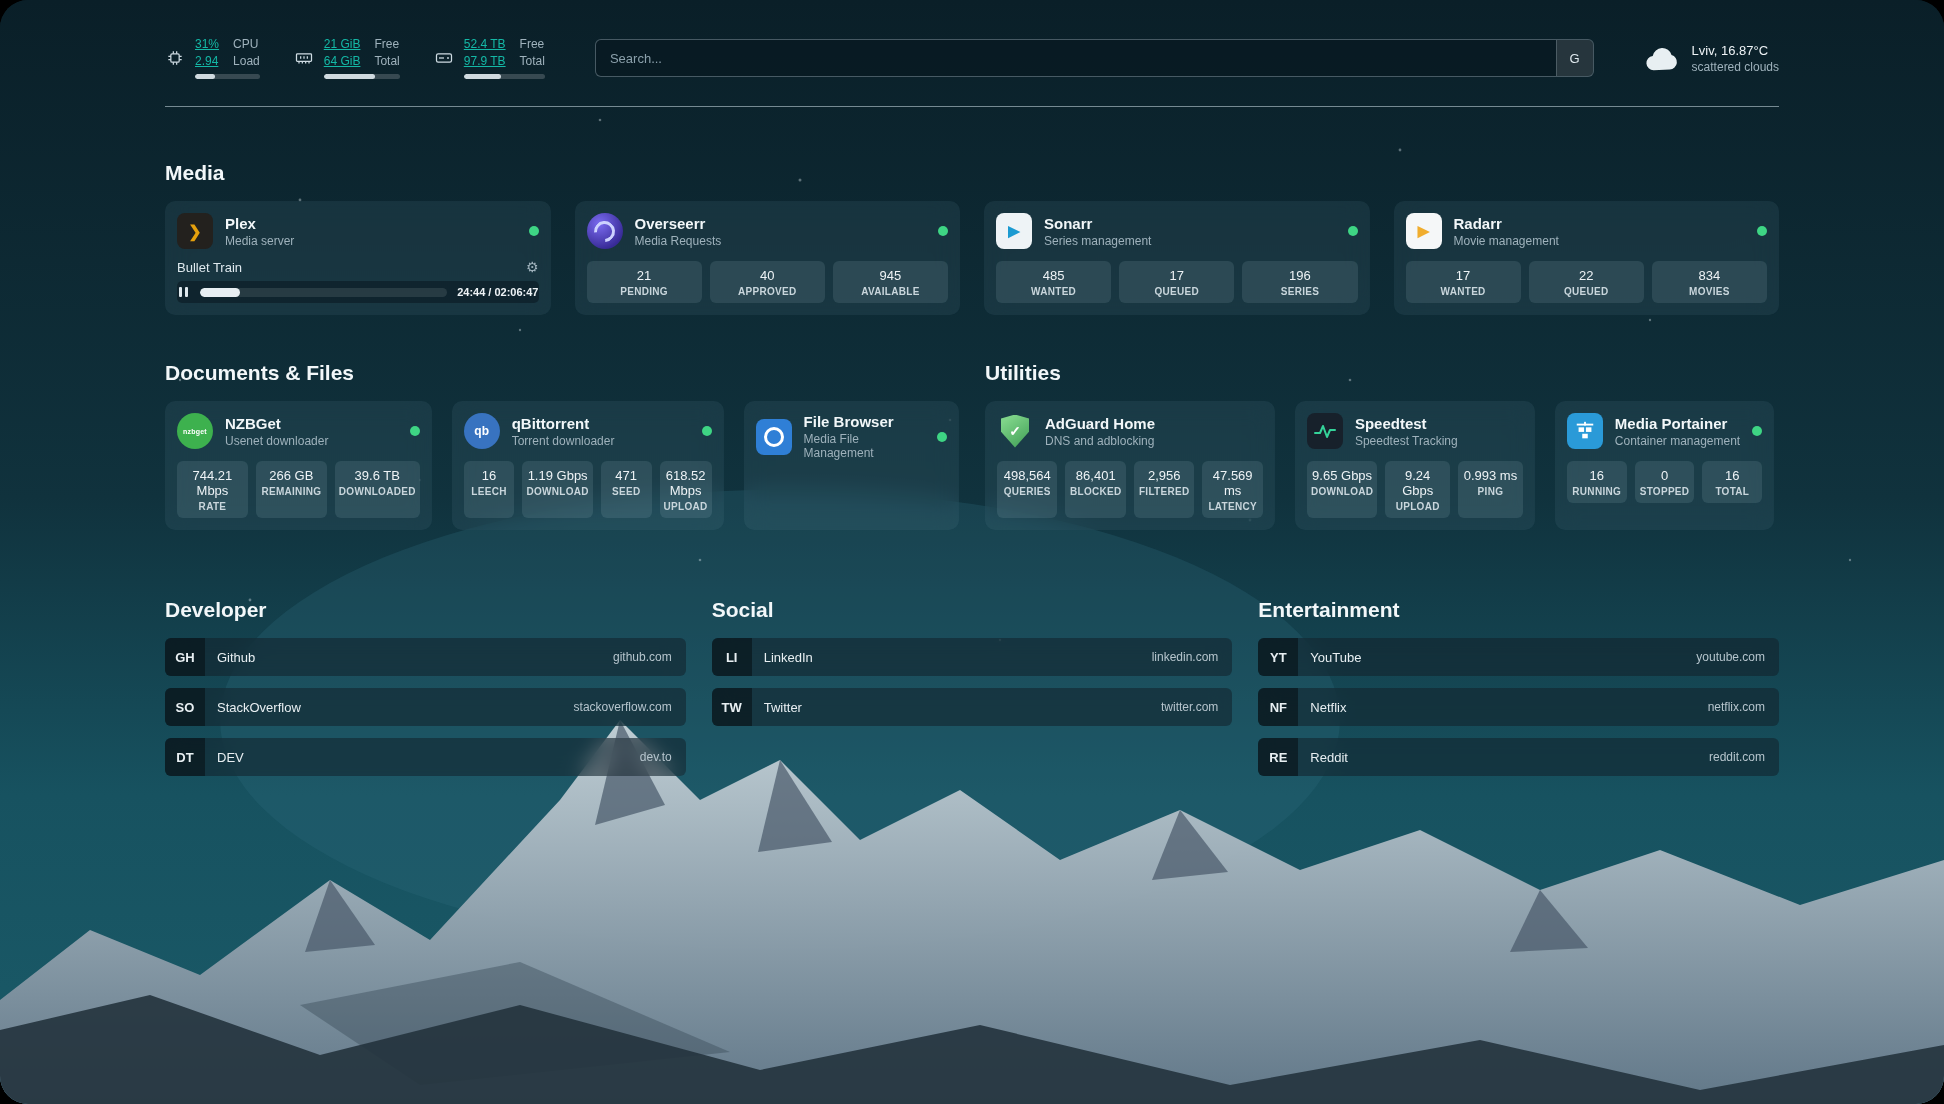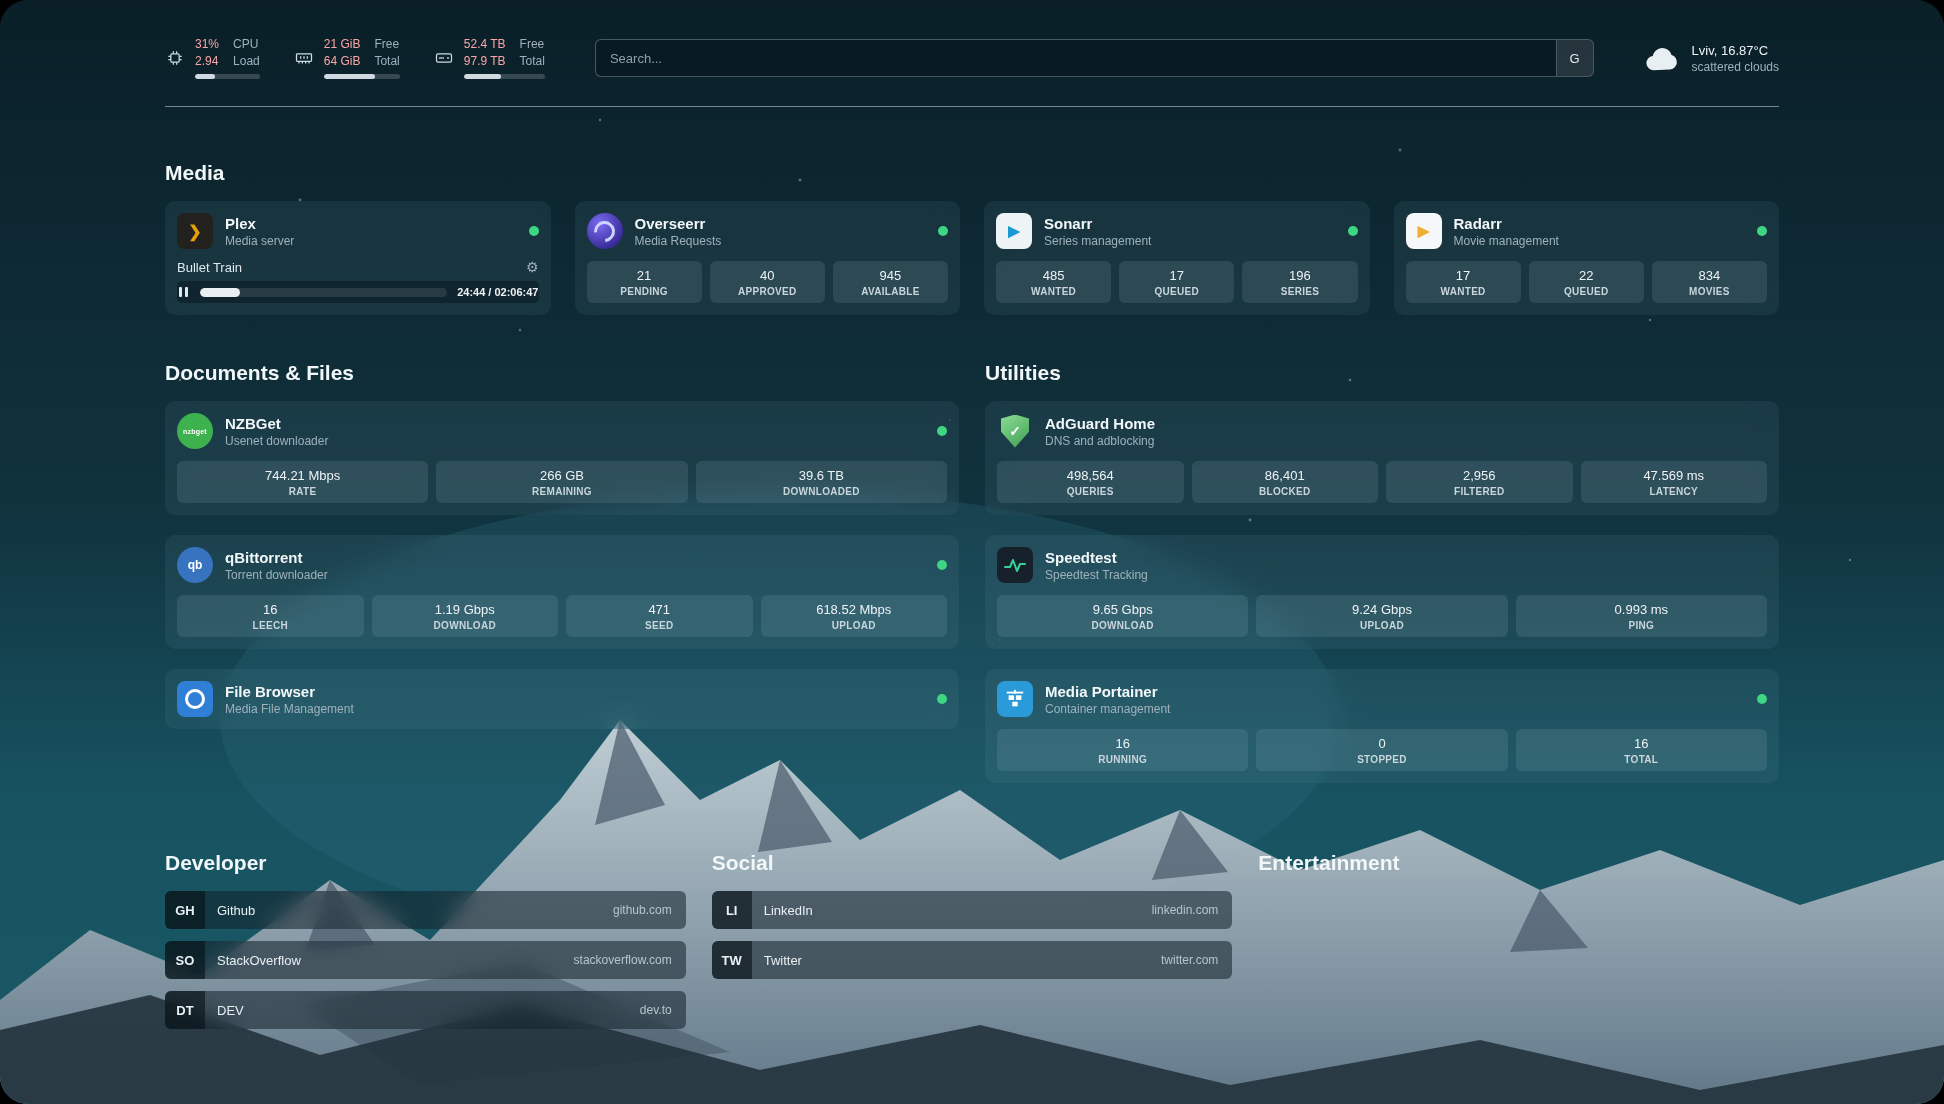--- a/index.html
+++ b/index.html
@@ -7,39 +7,39 @@
   .page{position:relative;width:1944px;height:1104px;border-radius:28px;overflow:hidden;background:#0a1e26;color:#eef3f6;}
   .bg{position:absolute;top:0;left:0;width:100%;height:100%;display:block;}
   .content{position:relative;z-index:1;padding:26px 165px 0;}
 
   
   .topbar{display:flex;align-items:center;gap:40px;height:64px;}
   .sys-widgets{display:flex;align-items:center;gap:34px;}
   .sys-widget{display:flex;align-items:center;gap:10px;}
   .sys-icon{display:flex;align-items:center;}
   .sys-grid{display:grid;grid-template-columns:auto auto;column-gap:14px;row-gap:1px;font-size:12px;line-height:1.3;}
-  .sys-val{color:#fca5a5;}
+  .sys-val{color:#14b8a6;text-decoration:underline;}
   .sys-lab{color:#9fb2bc;}
   .sys-bar{margin-top:4px;height:5px;border-radius:3px;background:rgba(255,255,255,0.18);overflow:hidden;}
   .sys-fill{height:100%;background:#cfd9df;border-radius:3px;}
   .search{flex:1;display:flex;align-items:center;height:36px;background:rgba(8,22,30,0.55);border:1px solid rgba(190,210,220,0.35);border-radius:6px;overflow:hidden;margin:0 10px;}
   .search input{flex:1;background:transparent;border:0;outline:0;color:#f0abfc;padding:0 14px;font-size:13px;font-family:"Liberation Sans",sans-serif;}
   .search input::placeholder{color:#8ba0ab;}
   .search-btn{width:36px;height:100%;display:flex;align-items:center;justify-content:center;background:rgba(255,255,255,0.12);color:#dfe9ee;font-size:13px;border-left:1px solid rgba(190,210,220,0.25);cursor:pointer;}
   .weather{display:flex;align-items:center;gap:12px;white-space:nowrap;}
   .weather-loc{font-size:13px;color:#eef3f6;}
   .weather-cond{font-size:12px;color:#9fb2bc;margin-top:2px;}
   .divider{margin-top:16px;border-top:1px solid rgba(205,224,232,0.55);}
 
   
   .sec-title{font-size:21px;font-weight:700;margin:0 0 16px;color:#f2f7f9;}
   .sec-media{margin-top:54px;}
   .media-grid{display:grid;grid-template-columns:repeat(4,1fr);gap:24px;align-items:start;}
   .two-col{display:grid;grid-template-columns:1fr 1fr;gap:26px;margin-top:46px;align-items:start;}
-  .col-stack{display:flex;flex-direction:column;gap:20px;}
+  .col-stack{display:flex;gap:20px;}
 
   
   .card{background:rgba(125,165,185,0.10);border-radius:10px;padding:12px;backdrop-filter:blur(12px);}
   .card-head{display:flex;align-items:center;gap:12px;}
   .svc-meta{min-width:0;}
   .svc-name{font-size:15px;font-weight:700;color:#f2f7f9;}
   .svc-sub{font-size:12px;color:#9fb2bc;margin-top:2px;}
   .dot{margin-left:auto;width:10px;height:10px;border-radius:50%;background:#3ed584;flex:0 0 10px;}
   .stats{display:flex;gap:8px;margin-top:12px;}
   .stat{flex:1;background:rgba(175,205,220,0.13);border-radius:6px;text-align:center;padding:7px 4px 6px;}
@@ -518,17 +518,34 @@
             </div>
             <div class="bm-row">
               <span class="bm-abbr">TW</span>
               <span class="bm-name">Twitter</span>
               <span class="bm-url">twitter.com</span>
             </div>
           </div>
       </div>
       <div>
         <h2 class="sec-title">Entertainment</h2>
+        <div class="bm-list" id="bm-2">
+            <div class="bm-row">
+              <span class="bm-abbr">YT</span>
+              <span class="bm-name">YouTube</span>
+              <span class="bm-url">youtube.com</span>
+            </div>
+            <div class="bm-row">
+              <span class="bm-abbr">NF</span>
+              <span class="bm-name">Netflix</span>
+              <span class="bm-url">netflix.com</span>
+            </div>
+            <div class="bm-row">
+              <span class="bm-abbr">RE</span>
+              <span class="bm-name">Reddit</span>
+              <span class="bm-url">reddit.com</span>
+            </div>
+          </div>
       </div>
     </div>
 
   </div>
 </div>
 
 </body></html>

